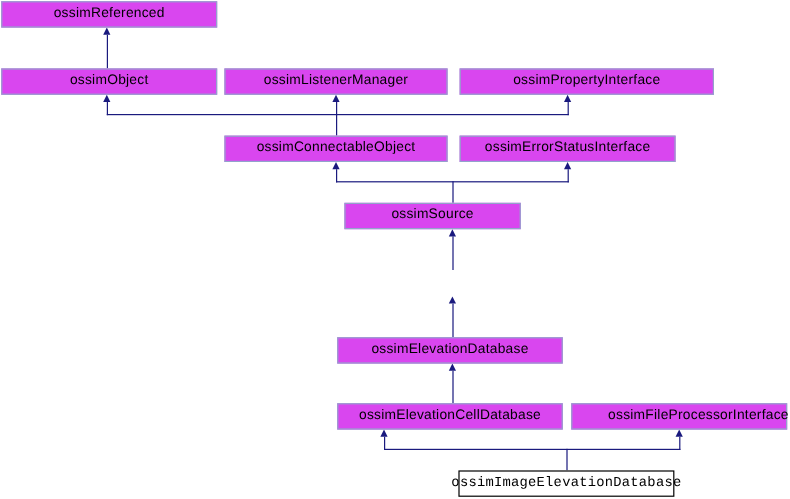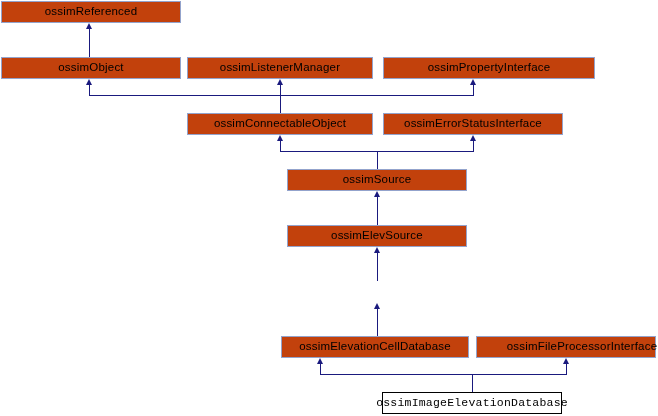--- a/index.html
+++ b/index.html
@@ -13,21 +13,21 @@
   #diagram-canvas {
     position: relative;
     width: 658px;
     height: 416px;
     background: #ffffff;
     overflow: hidden;
   }
   .class-box {
     position: absolute;
     box-sizing: border-box;
-    background: #c2410c;
+    background: #d946ef;
     border: 1px solid #93a3cc;
     display: flex;
     align-items: center;
     justify-content: center;
     font-size: 11.5px;
     color: #000000;
     line-height: 1;
     letter-spacing: 0.2px;
     white-space: nowrap;
   }
@@ -117,28 +117,28 @@
   </div>
 
   <div class="class-box" style="left:187px; top:113px; width:186px; height:22px;justify-content:center;">
     <span class="class-label">ossimConnectableObject</span>
   </div>
 
   <div class="class-box" style="left:383px; top:113px; width:180px; height:22px;">
     <span class="class-label">ossimErrorStatusInterface</span>
   </div>
 
-  <div class="class-box" style="left:287px; top:169px; width:180px; height:22px;">
+  <div class="class-box" style="left:287px; top:169px; width:147px; height:22px;">
     <span class="class-label">ossimSource</span>
   </div>
 
-  <div class="class-box" style="left:287px; top:225px; width:180px; height:22px;">
-    <span class="class-label">ossimElevSource</span>
+
+  <div class="class-box" style="left:281px; top:281px; width:188px; height:22px;">
+    <span class="class-label">ossimElevationDatabase</span>
   </div>
-
 
   <div class="class-box" style="left:281px; top:336px; width:188px; height:22px;">
     <span class="class-label">ossimElevationCellDatabase</span>
   </div>
 
   <div class="class-box" style="left:476px; top:336px; width:180px; height:22px;padding-left:32px;">
     <span class="class-label">ossimFileProcessorInterface</span>
   </div>
 
   <div class="class-box highlight" style="left:382px; top:392px; width:180px; height:22px;font-family:Liberation Mono, monospace;">

